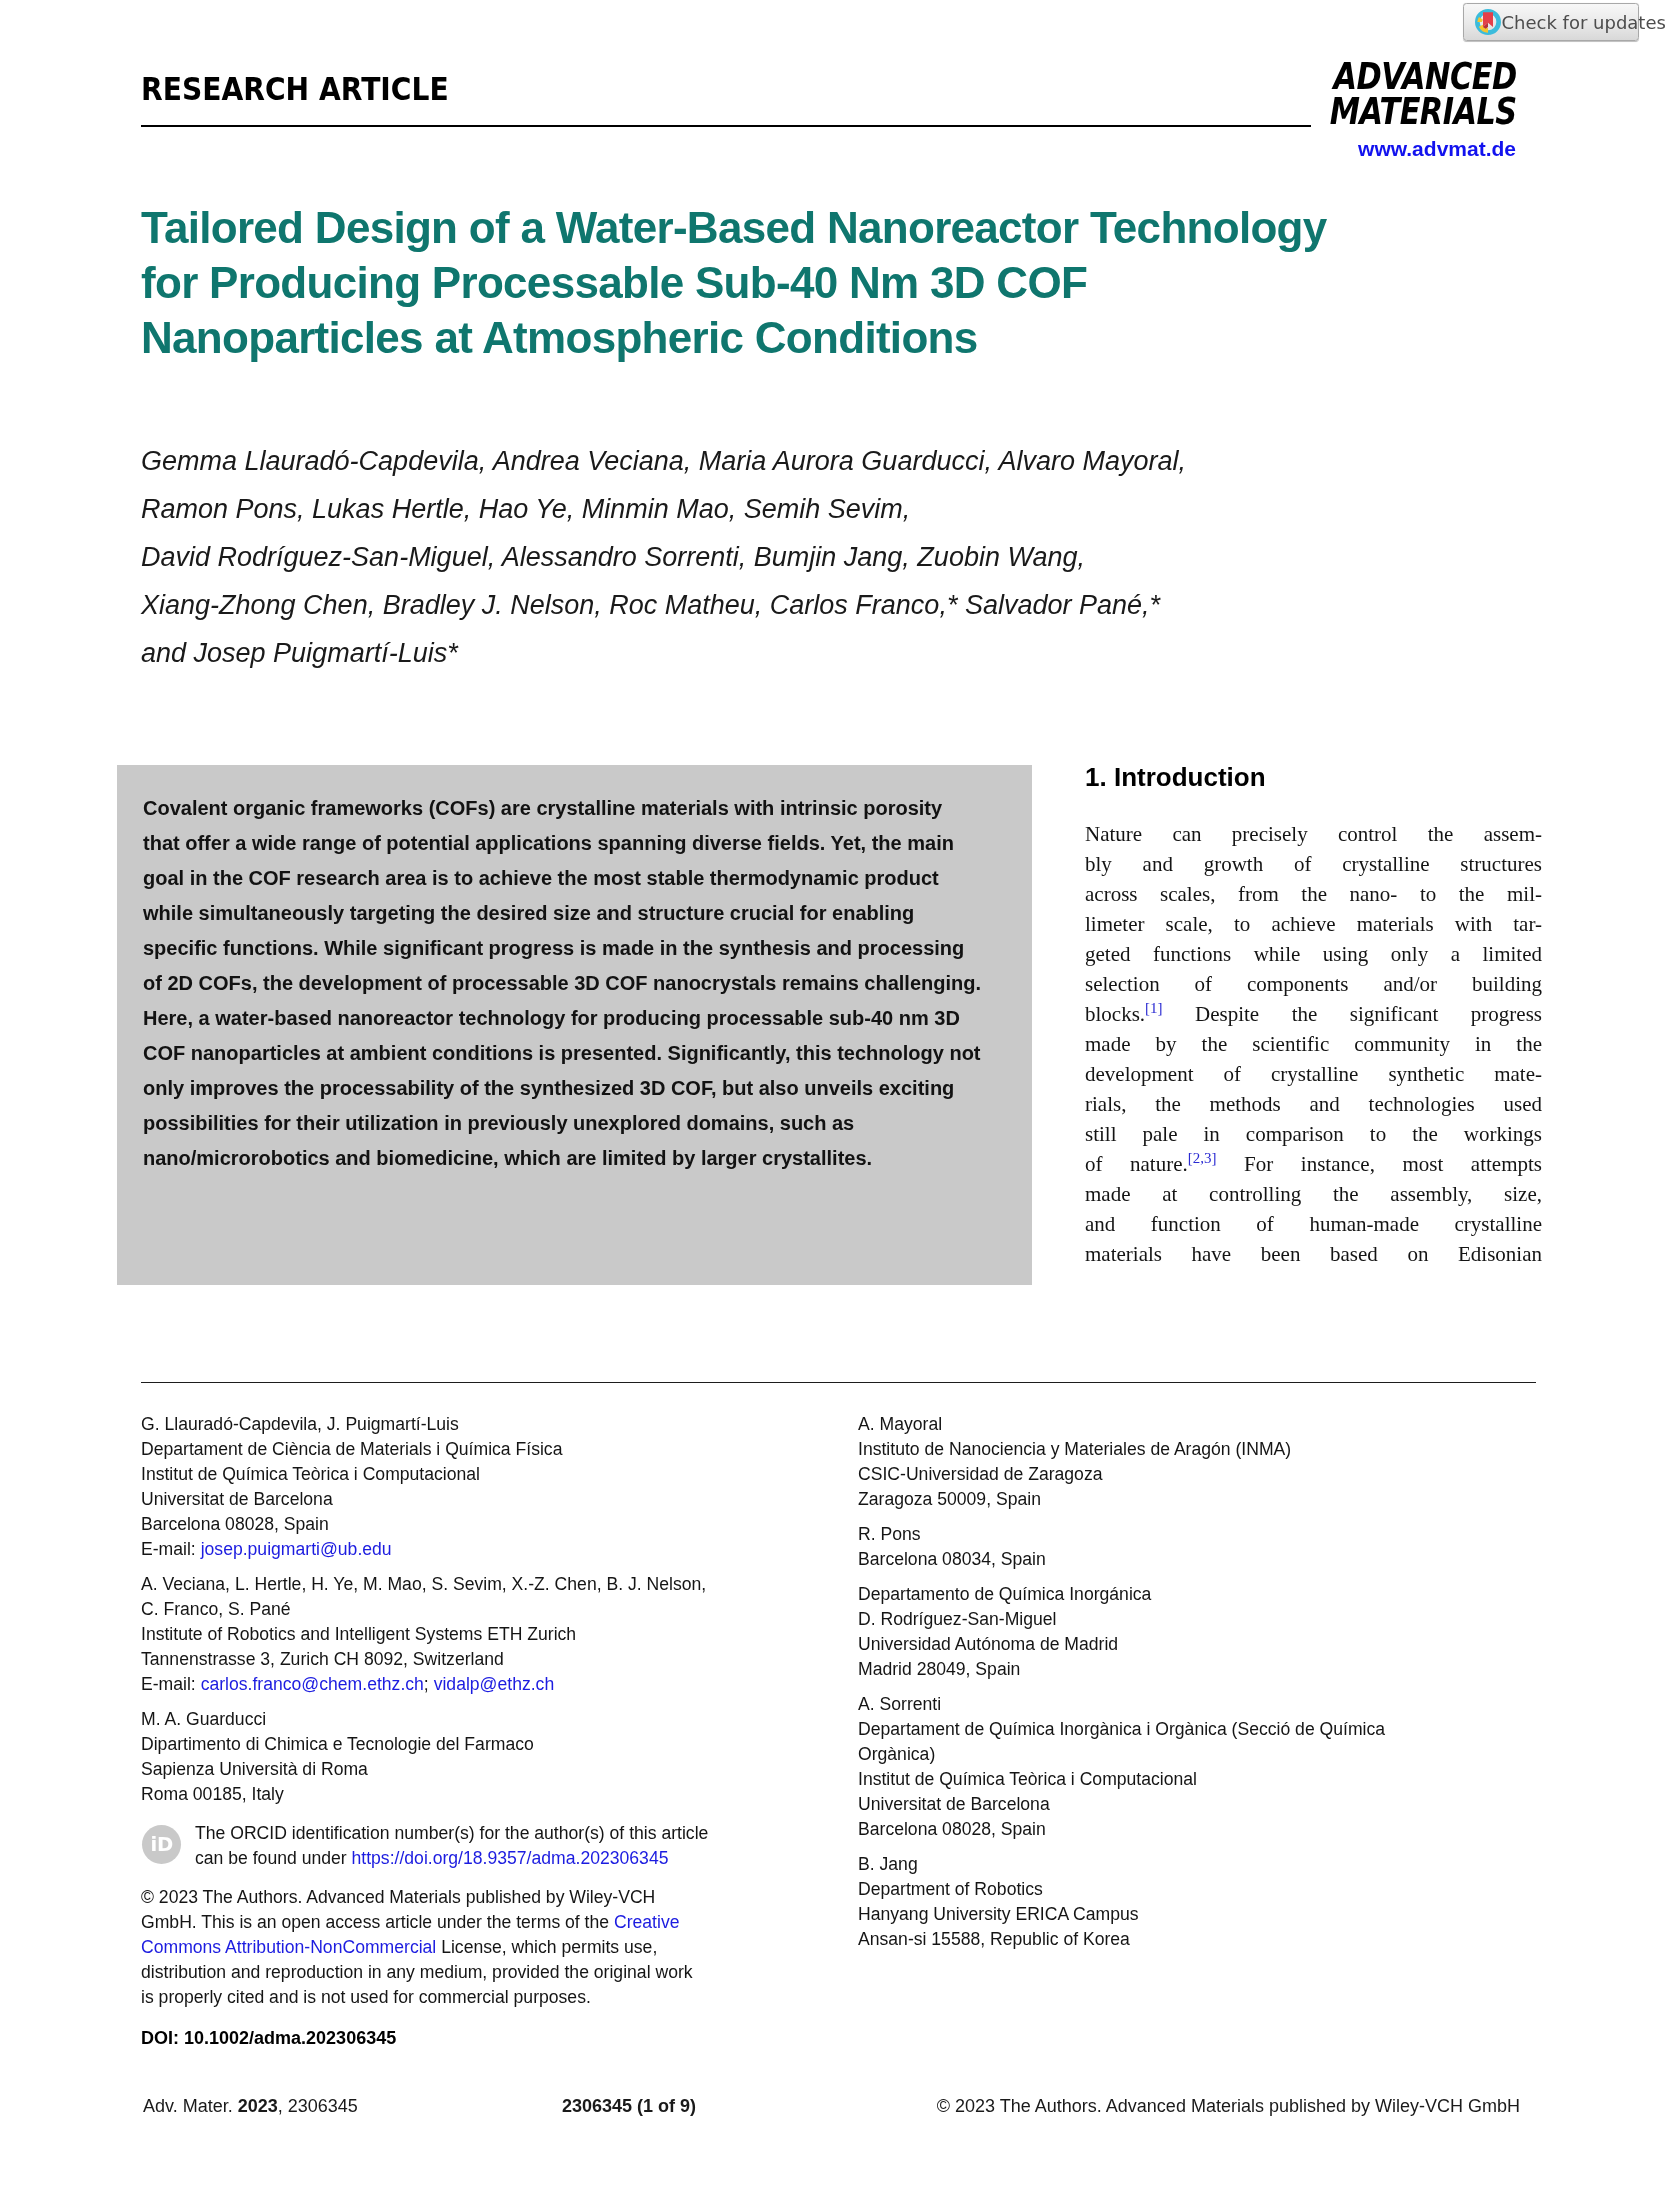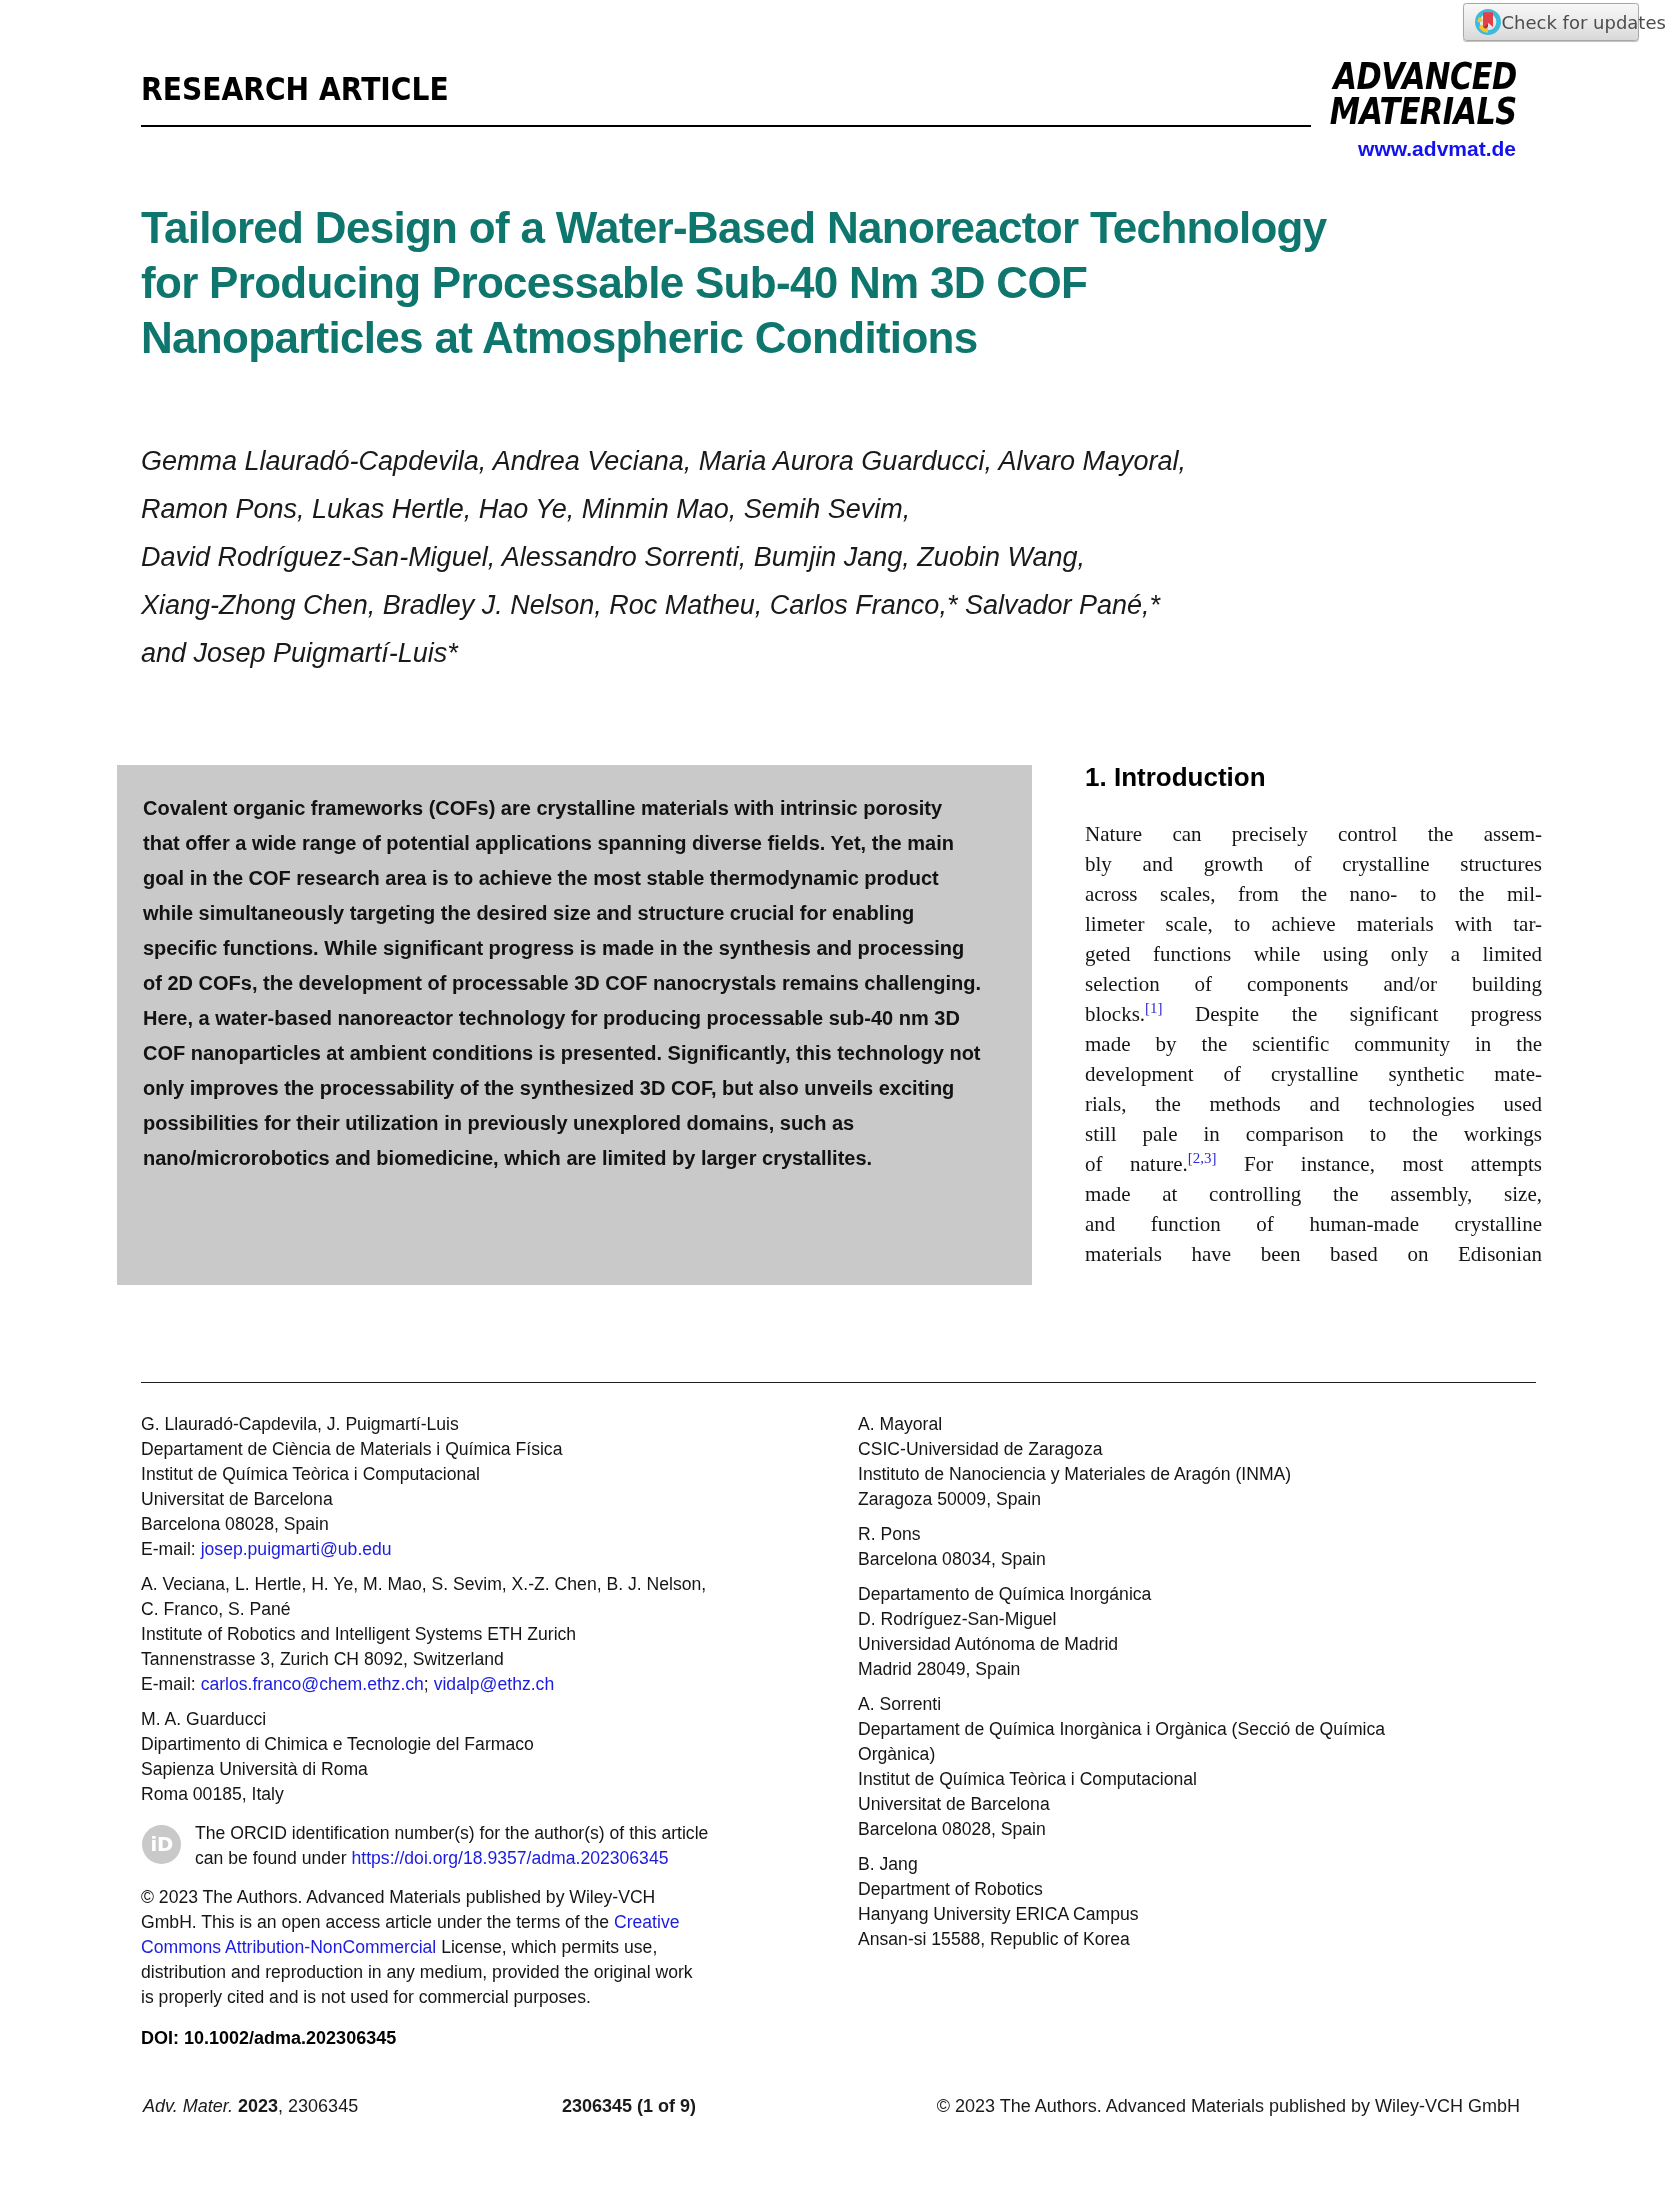--- a/index.html
+++ b/index.html
@@ -54,21 +54,21 @@
               color:#fff;display:flex;align-items:center;justify-content:center;
               font-weight:700;font-size:19.6px;font-family:"DejaVu Sans",sans-serif;}
   .orcid-text{margin-left:54px;}
   .doi{font-weight:700;font-size:18px;margin-top:16px;color:#000;}
 
   
   .footer{position:absolute;top:2096px;left:0;width:1678px;font-size:18px;color:#1a1a1a;}
   .f-left{position:absolute;left:143px;top:0;}
   .f-center{position:absolute;left:562px;top:0;font-weight:700;}
   .f-right{position:absolute;right:158px;top:0;}
-  .it{font-style:italic;}
+  .it{}
   .b{font-weight:700;}
 </style>
 </head>
 <body>
 
 <div class="page">
 
   <div class="badge">
     <span style="display:flex;">
       <svg width="28" height="28" viewBox="0 0 42 42">
@@ -162,22 +162,22 @@
         <div class="affil-line"><span>GmbH.  This is an open access article under the terms of the </span><span class="lnk">Creative</span></div>
         <div class="affil-line"><span class="lnk">Commons Attribution-NonCommercial</span><span> License, which permits use,</span></div>
         <div class="affil-line"><span>distribution and reproduction in any medium, provided the original work</span></div>
         <div class="affil-line"><span>is properly cited and is not used for commercial purposes.</span></div>
       </div>
       <div class="doi">DOI: 10.1002/adma.202306345</div>
     </div>
   <div class="affil-col right" id="affil-right">
       <div class="affil-block">
         <div class="affil-line"><span>A. Mayoral</span></div>
+        <div class="affil-line"><span>Instituto de Nanociencia y Materiales de Aragón (INMA)</span></div>
         <div class="affil-line"><span>CSIC-Universidad de Zaragoza</span></div>
-        <div class="affil-line"><span>Instituto de Nanociencia y Materiales de Aragón (INMA)</span></div>
         <div class="affil-line"><span>Zaragoza 50009, Spain</span></div>
       </div>
       <div class="affil-block">
         <div class="affil-line"><span>R. Pons</span></div>
         <div class="affil-line"><span>Barcelona 08034, Spain</span></div>
       </div>
       <div class="affil-block">
         <div class="affil-line"><span>Departamento de Química Inorgánica</span></div>
         <div class="affil-line"><span>D. Rodríguez-San-Miguel</span></div>
         <div class="affil-line"><span>Universidad Autónoma de Madrid</span></div>

